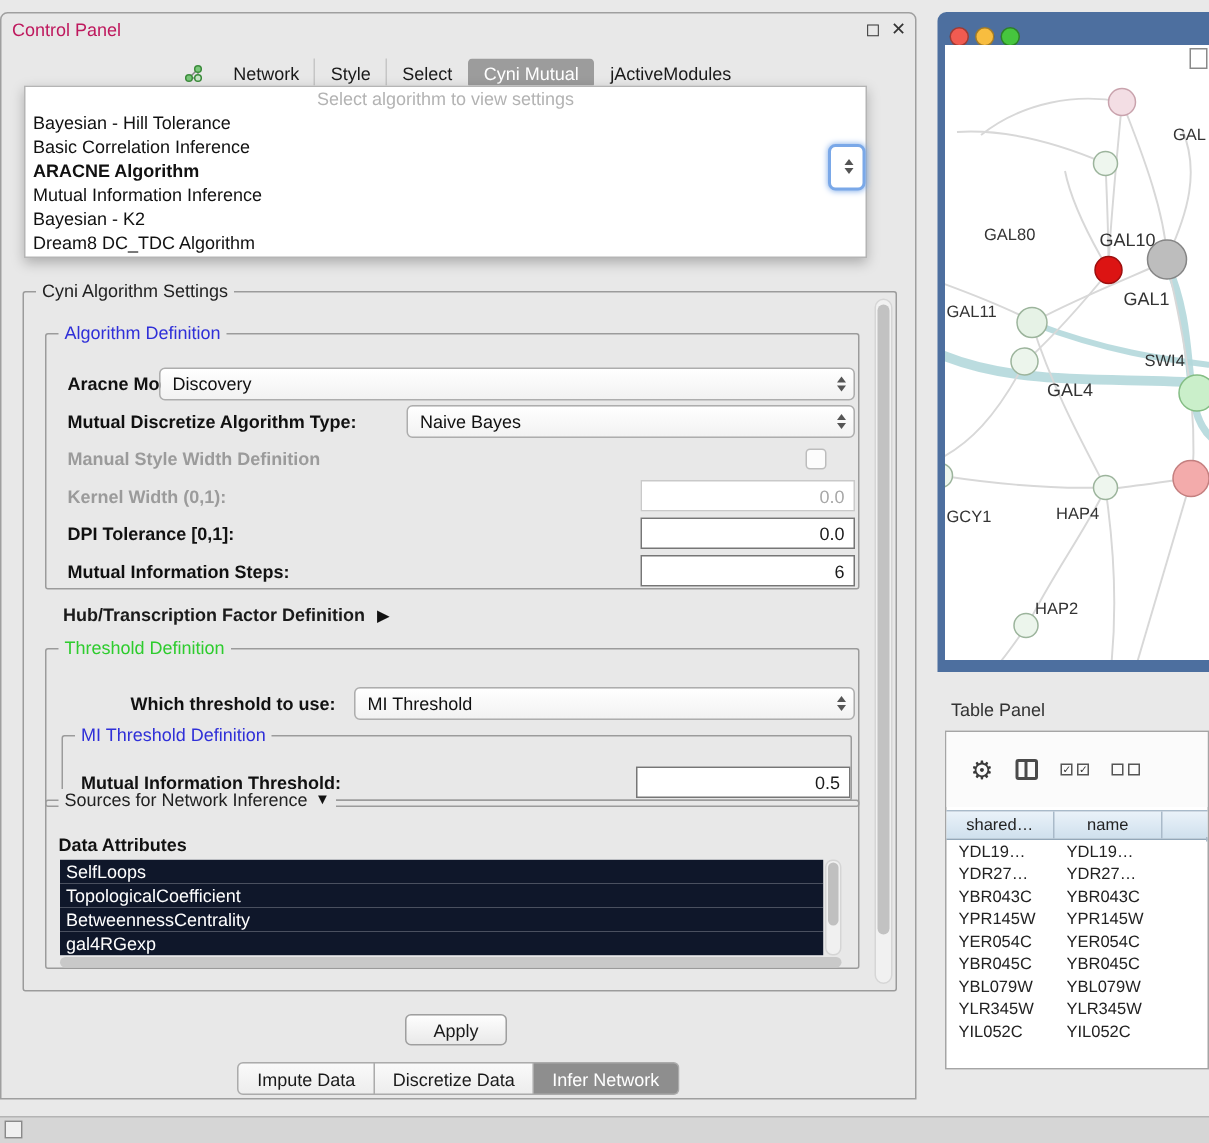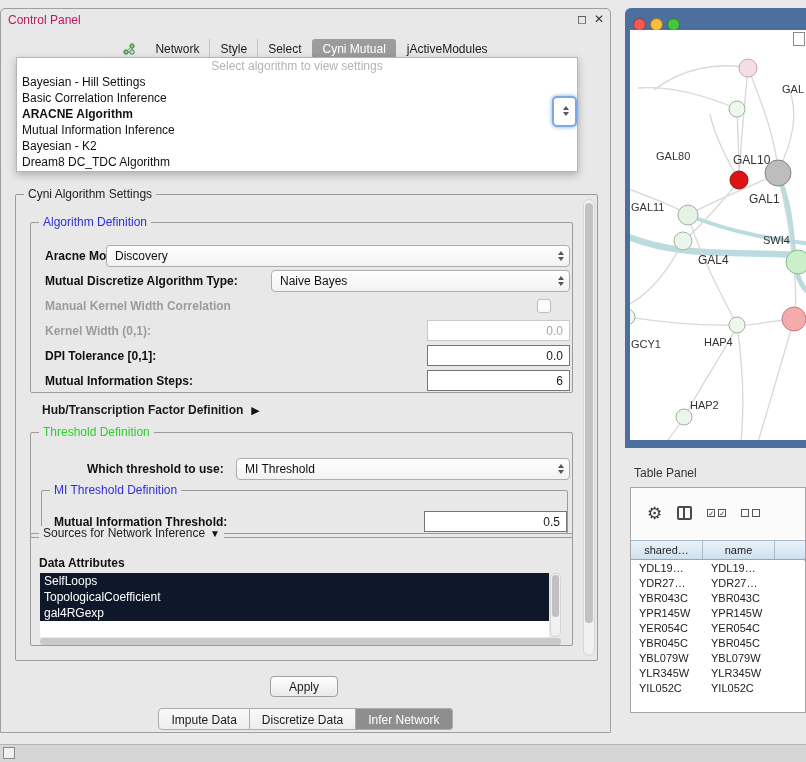--- a/index.html
+++ b/index.html
@@ -166,21 +166,21 @@
 
         <span class="lbl" style="left:14px;top:51px;">Mutual Discretize Algorithm Type:</span>
         <div class="combo" style="left:240px;top:47px;width:299px;">
           <span class="val">Naive Bayes</span>
           <span class="arrows">
               <i class="up"></i>
               <i class="dn"></i>
             </span>
         </div>
 
-        <span class="lbl dis" style="left:14px;top:76px;">Manual Kernel Width Correlation</span>
+        <span class="lbl dis" style="left:14px;top:76px;">Manual Style Width Definition</span>
         <div class="checkbox" style="left:506px;top:76px;"></div>
 
         <span class="lbl dis" style="left:14px;top:101px;">Kernel Width (0,1):</span>
         <div class="field dis" style="left:396px;top:97px;width:143px;">0.0</div>
 
         <span class="lbl" style="left:14px;top:126px;">DPI Tolerance [0,1]:</span>
         <div class="field" style="left:396px;top:122px;width:143px;">0.0</div>
 
         <span class="lbl" style="left:14px;top:151px;">Mutual Information Steps:</span>
         <div class="field" style="left:396px;top:147px;width:143px;">6</div>
@@ -212,20 +212,21 @@
 
       <div class="group" id="sources-group">
         <span class="gtitle" id="sources-title">
           <span>Sources for Network Inference</span>
           <span class="tri">▼</span>
         </span>
         <span class="lbl" style="left:8px;top:22px;">Data Attributes</span>
         <div id="attr-list">
             <div class="attr-item">SelfLoops</div>
             <div class="attr-item">TopologicalCoefficient</div>
+            <div class="attr-item">BetweennessCentrality</div>
             <div class="attr-item">gal4RGexp</div>
           </div>
         <div id="attr-vscroll">
             <div class="thumb"></div>
           </div>
         <div id="attr-hscroll"></div>
       </div>
 
       <div id="settings-scrollbar">
           <div class="thumb"></div>
@@ -237,21 +238,21 @@
     <div id="bottom-tabs">
         <div class="bottom-tab">Impute Data</div>
         <div class="bottom-tab">Discretize Data</div>
         <div class="bottom-tab sel">Infer Network</div>
       </div>
   </div>
 
   <div id="algo-popup">
     <div id="dd-prompt">Select algorithm to view settings</div>
     <div id="dropdown-items">
-        <div class="dd-item">Bayesian - Hill Settings</div>
+        <div class="dd-item">Bayesian - Hill Tolerance</div>
         <div class="dd-item">Basic Correlation Inference</div>
         <div class="dd-item bold">ARACNE Algorithm</div>
         <div class="dd-item">Mutual Information Inference</div>
         <div class="dd-item">Bayesian - K2</div>
         <div class="dd-item">Dream8 DC_TDC Algorithm</div>
       </div>
   </div>
   <div id="combo-fragment">
     <span class="arrows">
         <i class="up"></i>

